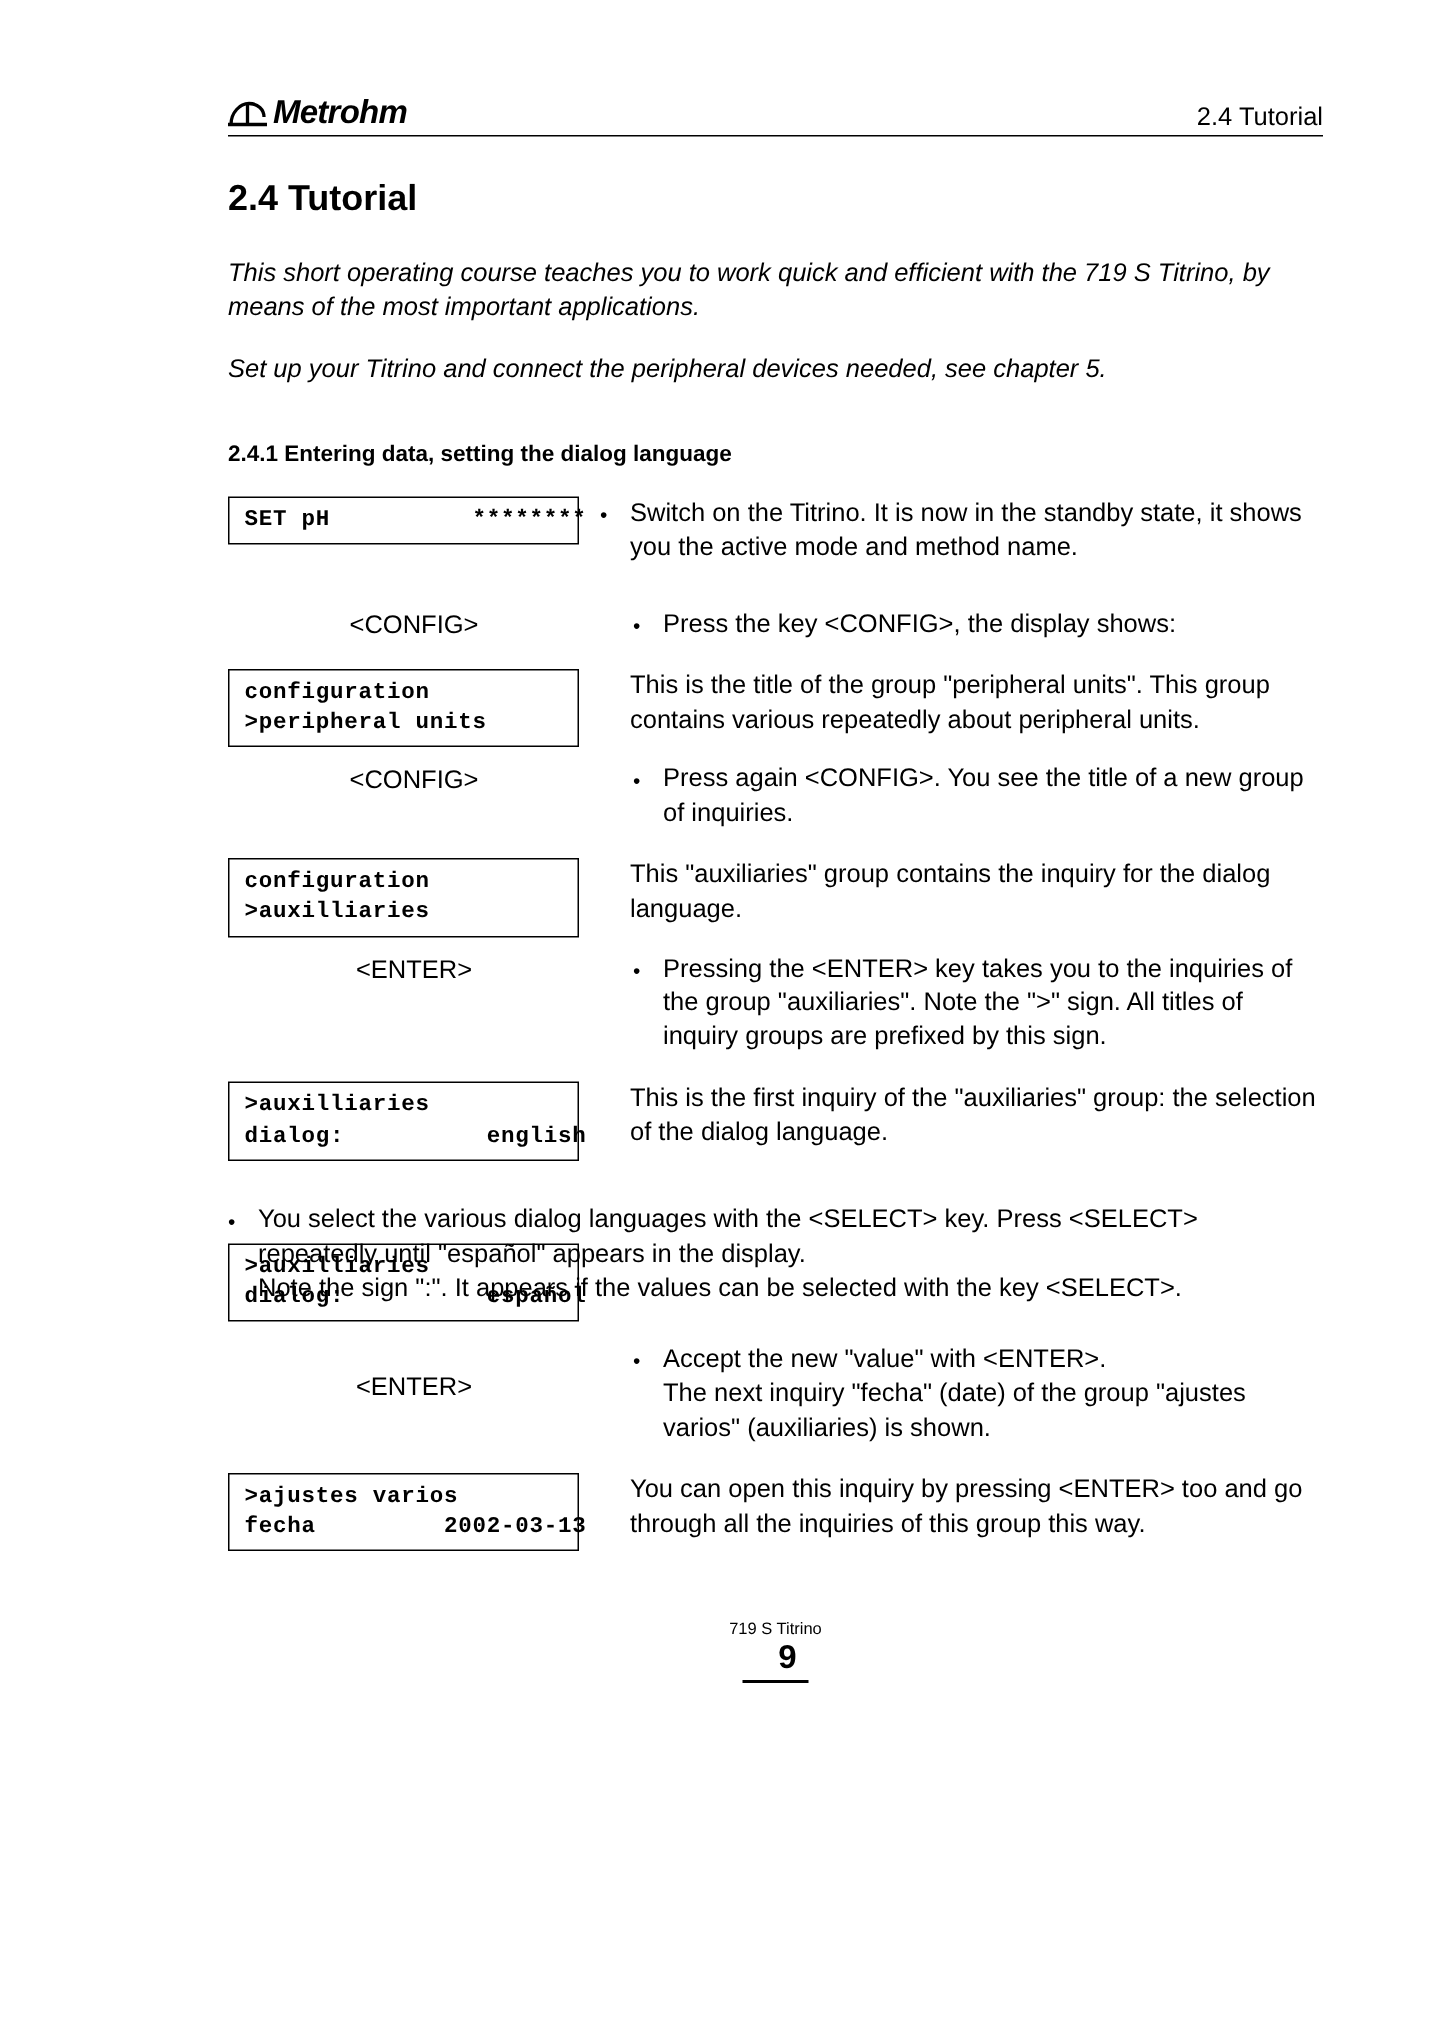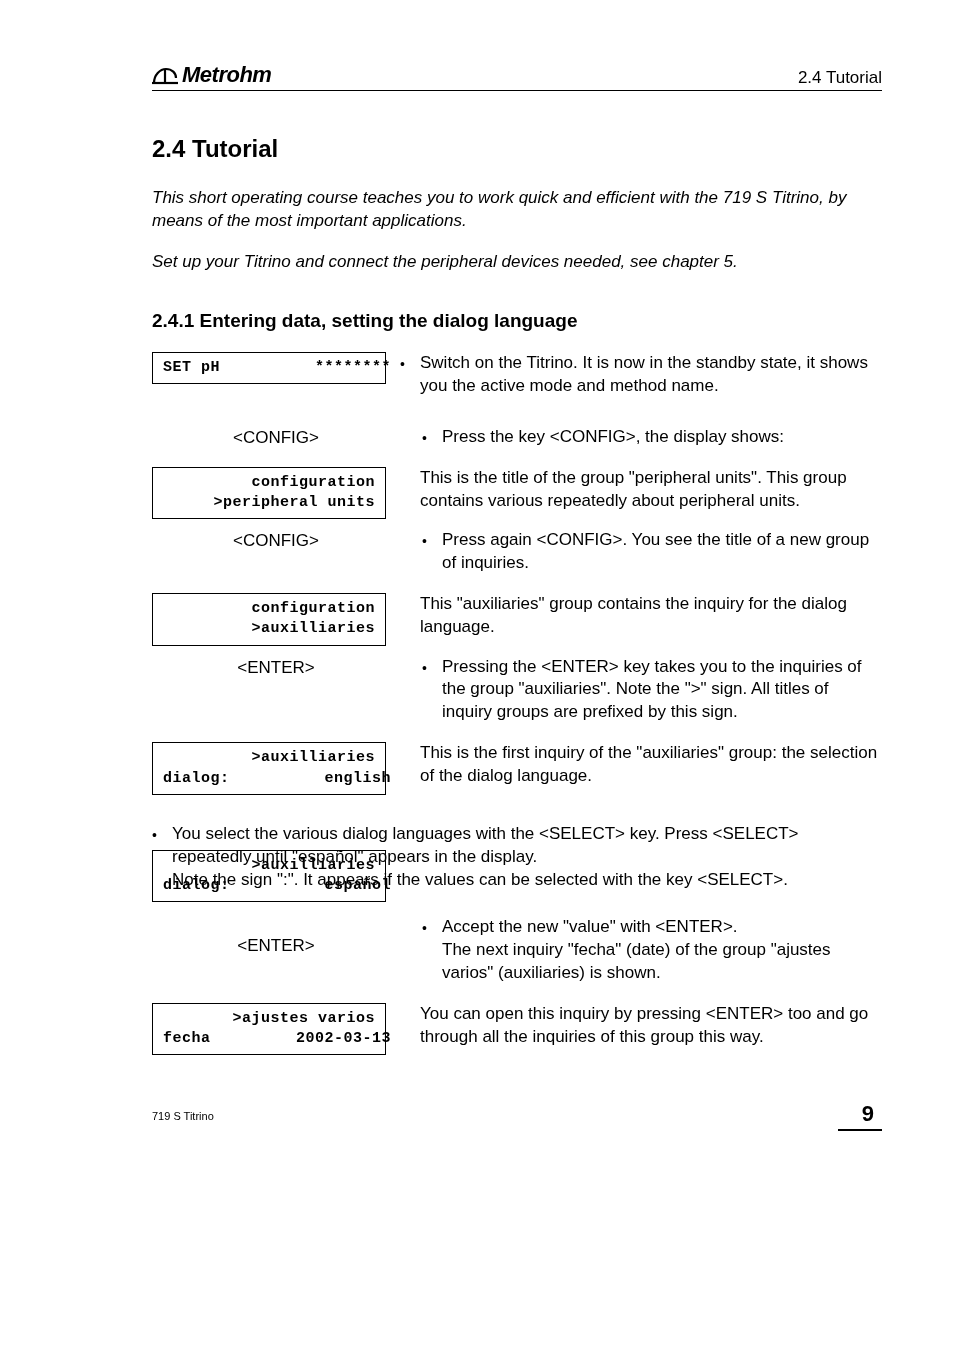--- a/index.html
+++ b/index.html
@@ -15,21 +15,21 @@
     padding: 62px 72px 40px 152px;
     box-sizing: border-box;
     width: 954px;
   }
   .header {
     display: flex;
     justify-content: space-between;
     align-items: flex-end;
     border-bottom: 1.5px solid #000;
     padding-bottom: 2px;
-    margin-bottom: 44px;
+    margin-bottom: 28px;
   }
   .logo {
     display: flex;
     align-items: center;
     gap: 4px;
   }
   .logo-text {
     font-family: Arial, Helvetica, sans-serif;
     font-weight: 900;
     font-style: italic;
@@ -39,41 +39,40 @@
   .header-right {
     font-size: 17px;
   }
   h1.sec {
     font-size: 24px;
     font-weight: 900;
     font-family: Arial, Helvetica, sans-serif;
     margin: 0 0 24px 0;
   }
   h2.sub {
-    font-size: 19px;
+    font-size: 15px;
     font-weight: 900;
     margin: 36px 0 20px 0;
   }
   p.para {
     margin: 0 0 18px 0;
     line-height: 1.35;
     font-style: italic;
   }
   p.justify {
     text-align: justify;
   }
   .row {
     display: flex;
     align-items: flex-start;
     margin-bottom: 10px;
   }
   .left-col {
     width: 248px;
     flex: 0 0 248px;
-    text-align: right;
   }
   .right-col {
     flex: 1;
     display: flex;
     align-items: flex-start;
     line-height: 1.35;
   }
   .bullet {
     width: 20px;
     flex: 0 0 20px;
@@ -100,20 +99,21 @@
     text-align: center;
     padding-right: 22px;
     font-size: 17px;
     padding-top: 2px;
   }
   .footer {
     display: flex;
     justify-content: space-between;
     align-items: center;
     margin-top: 46px;
+    flex-direction: column;
   }
   .footer-left {
     font-size: 11px;
   }
   .pagenum-box {
     border-bottom: 2.5px solid #000;
     padding: 0 8px 2px 24px;
     font-size: 22px;
     font-weight: 900;
   }

